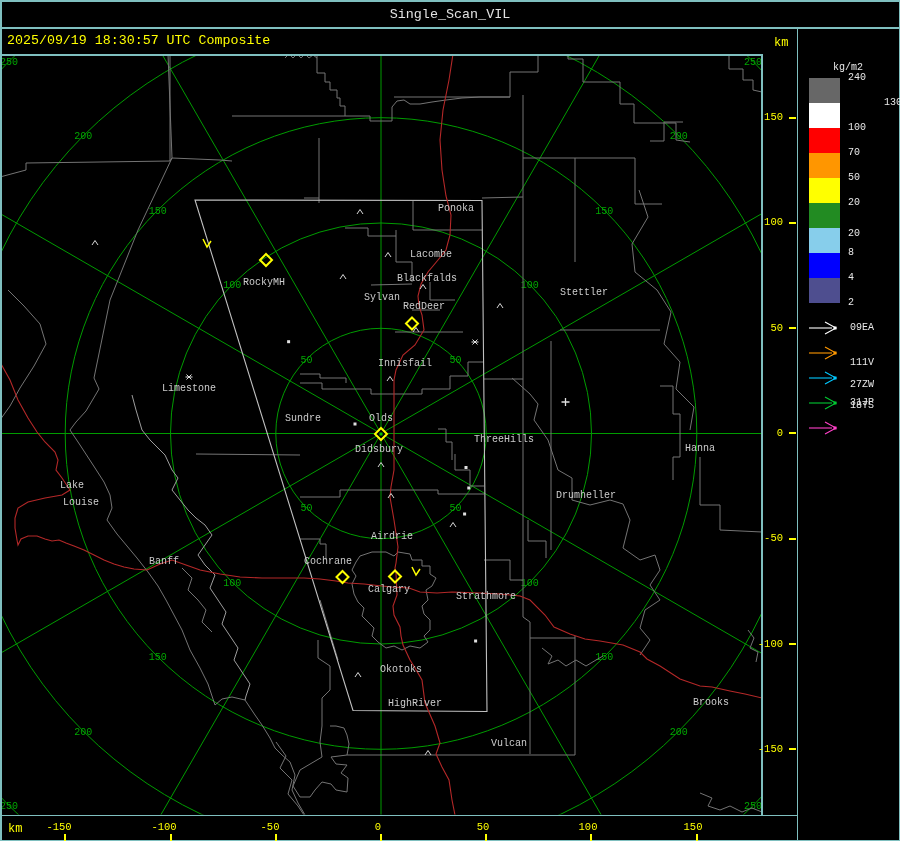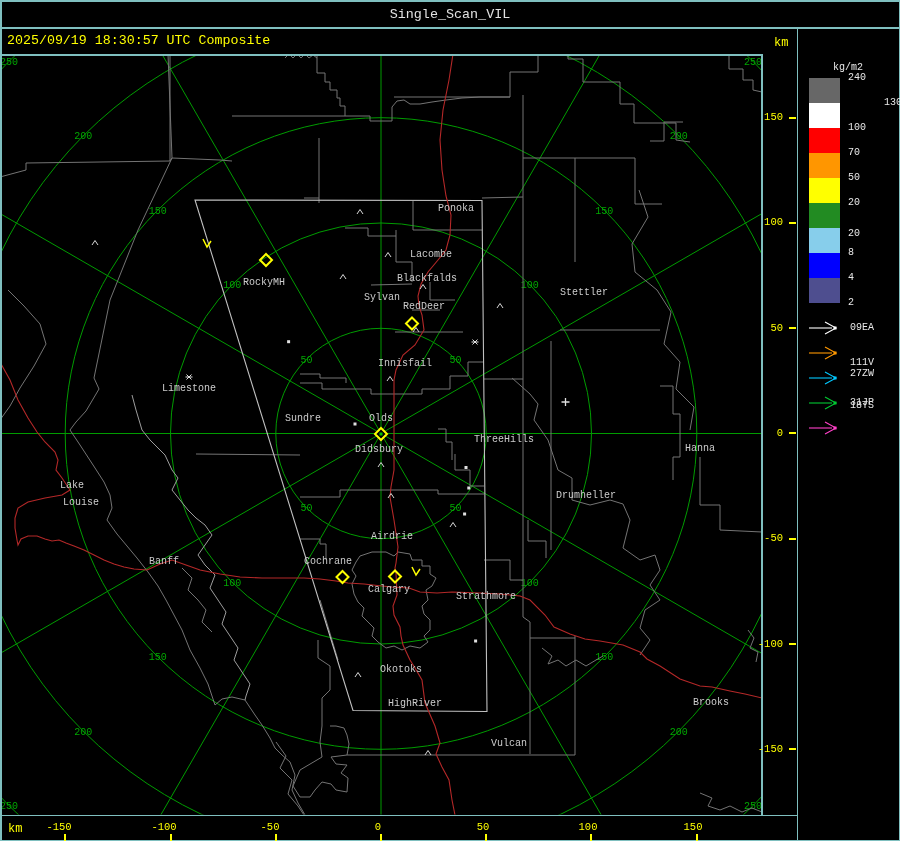--- a/index.html
+++ b/index.html
@@ -231,21 +231,21 @@
       </g>
       <rect x="833.5" y="401.5" width="3" height="3" fill="#00c832"></rect>
       <g stroke="#ff40c8" fill="none" stroke-width="1.1">
         <line x1="809" y1="428" x2="832" y2="428"></line>
         <path d="M825,422 L836,428 L825,434"></path>
       </g>
       <rect x="833.5" y="426.5" width="3" height="3" fill="#ff40c8"></rect>
     </svg>
 <div class="lt" style="left:850px;top:322px">09EA</div>
     <div class="lt" style="left:850px;top:357px">111V</div>
-    <div class="lt" style="left:850px;top:368px">27ZW</div>
+    <div class="lt" style="left:850px;top:379px">27ZW</div>
     <div class="lt" style="left:850px;top:397px">31JP</div>
     <div class="lt" style="left:850px;top:400px">18TS</div>
 <div class="ya" style="right:117px;top:111px">150</div>
     <div style="position:absolute;left:789px;top:117px;width:7px;height:2px;background:#ffff00"></div>
     <div class="ya" style="right:117px;top:216px">100</div>
     <div style="position:absolute;left:789px;top:222px;width:7px;height:2px;background:#ffff00"></div>
     <div class="ya" style="right:117px;top:322px">50</div>
     <div style="position:absolute;left:789px;top:327px;width:7px;height:2px;background:#ffff00"></div>
     <div class="ya" style="right:117px;top:427px">0</div>
     <div style="position:absolute;left:789px;top:432px;width:7px;height:2px;background:#ffff00"></div>

